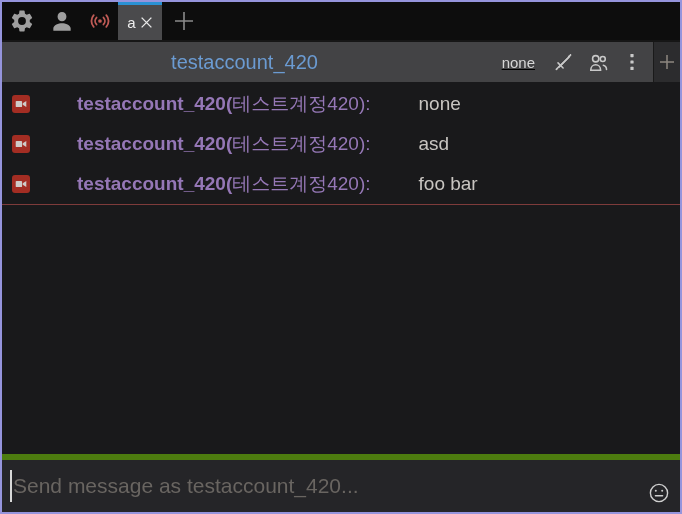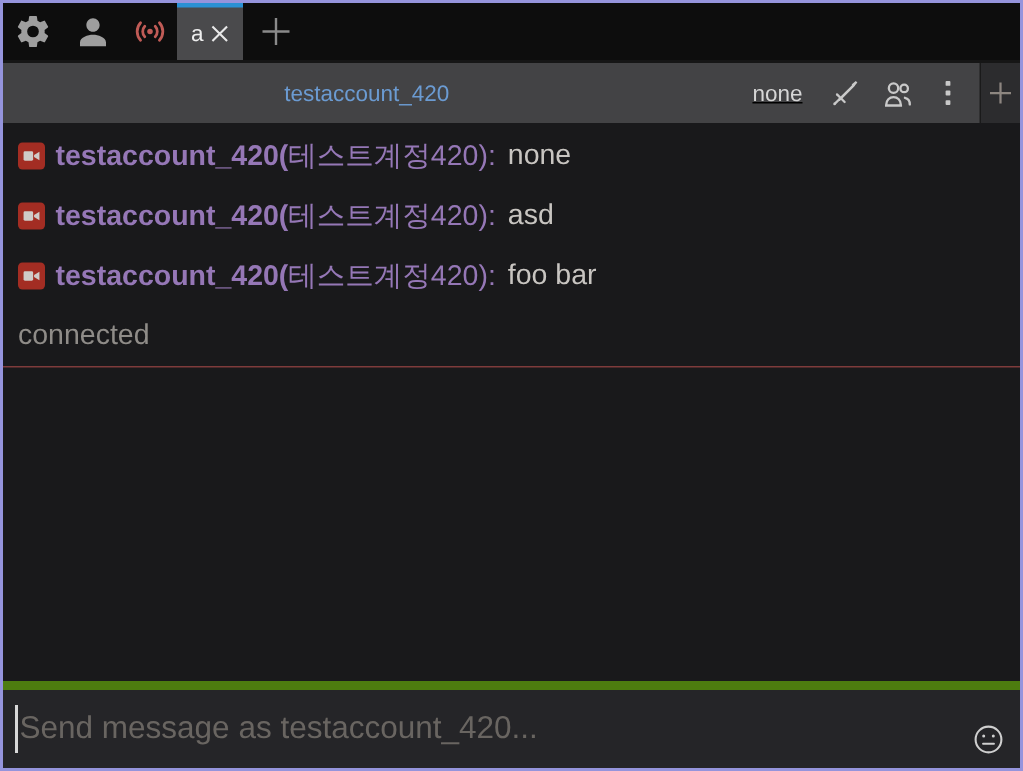--- a/index.html
+++ b/index.html
@@ -35,28 +35,28 @@
   .tb-btn{width:40px;border:none;background:transparent;display:flex;align-items:center;justify-content:center;cursor:pointer;}
   .tb-btn.live{width:36px;}
   .tab{position:relative;width:44px;background:var(--tab-bg);display:flex;align-items:center;justify-content:center;gap:4px;cursor:pointer;}
   .tab-strip{position:absolute;top:0;left:0;right:0;height:3px;background:var(--tab-strip);}
   .tab-label{color:#ededed;font-size:15px;line-height:1;padding-top:2px;}
   .tab-close{display:flex;align-items:center;padding-top:2px;cursor:pointer;}
   .newtab{width:44px;border:none;background:transparent;display:flex;align-items:center;justify-content:center;cursor:pointer;}
   
   .header{height:42px;border-top:2px solid #161616;display:flex;flex:0 0 auto;}
   .header-main{flex:1;background:var(--header-bg);position:relative;}
-  .header-title{position:absolute;left:0;right:166px;top:0;bottom:0;display:flex;align-items:center;justify-content:center;color:var(--title);font-size:15px;}
+  .header-title{position:absolute;left:0;right:166px;top:0;bottom:0;display:flex;align-items:center;justify-content:center;color:var(--title);font-size:20px;}
   .header-right{position:absolute;right:4px;top:0;bottom:0;display:flex;align-items:center;text-decoration:underline;}
   .mode{color:#d6d6d6;font-size:15px;margin-right:12px;cursor:pointer;}
   .hd-btn{width:34px;height:32px;border:none;background:transparent;display:flex;align-items:center;justify-content:center;cursor:pointer;}
   .add-split{width:27px;background:#2c2c2e;border:none;border-left:1px solid #1a1a1a;display:flex;align-items:center;justify-content:center;cursor:pointer;}
   
   .chat{flex:1;background:var(--chat-bg);padding-top:2px;overflow:hidden;}
-  .msg{height:40px;display:flex;align-items:center;padding-left:10px;font-size:19px;cursor:default;}
+  .msg{height:40px;display:flex;align-items:center;padding-left:10px;font-size:19px;cursor:default;gap:40px;}
   .badge{width:18px;height:18px;border-radius:3px;background:var(--badge-bg);display:flex;align-items:center;justify-content:center;margin-right:7px;flex:0 0 auto;}
   .uname{color:var(--username);white-space:pre;}
   .u-bold{font-weight:700;}
   .mtext{color:var(--message);margin-left:8px;white-space:pre;}
   .msg.system{color:var(--system);}
   .read-line{border-top:1px solid var(--read-line);height:0;}
   
   .inputarea{height:58px;flex:0 0 auto;background:var(--input-bg);border-top:6px solid #4d7c0f;position:relative;display:flex;align-items:center;padding-left:8px;cursor:text;}
   .caret{width:2px;height:32px;background:#d8d8d8;margin-right:1px;}
   .placeholder{color:var(--placeholder);font-size:21px;}
@@ -186,23 +186,20 @@
     <span class="badge">
       <svg width="14" height="14" viewBox="0 0 18 18" fill="#cfcbc8">
         <rect x="2.2" y="5" width="8.2" height="8" rx="1.2"></rect>
         <path d="M11.2 8.1 15.8 5.3v7.4l-4.6-2.8z"></path>
       </svg>
     </span>
     <span class="uname"><b class="u-bold">testaccount_420(</b><span class="u-rest">테스트계정420):</span></span>
     <span class="mtext">foo bar</span>
   </div>
 
-  <div class="msg system">
-    <span class="stext">connected</span>
-  </div>
 
 </div>
     <div class="read-line"></div>
   </div>
 
   <div class="inputarea">
     <span class="caret"></span>
     <span class="placeholder">Send message as testaccount_420...</span>
     <button class="emote-btn">
       <span>

